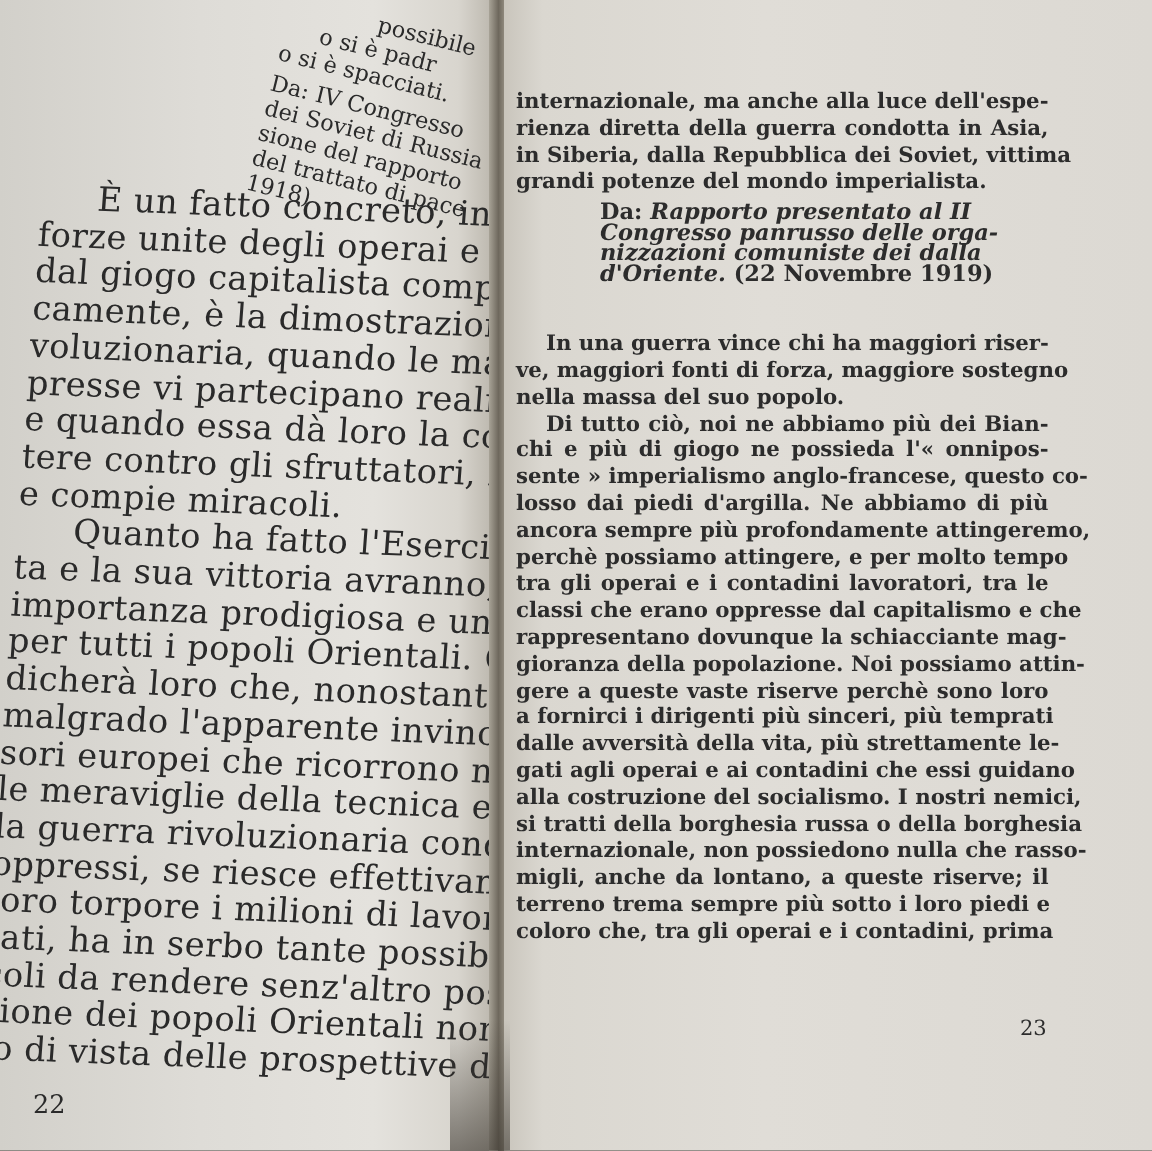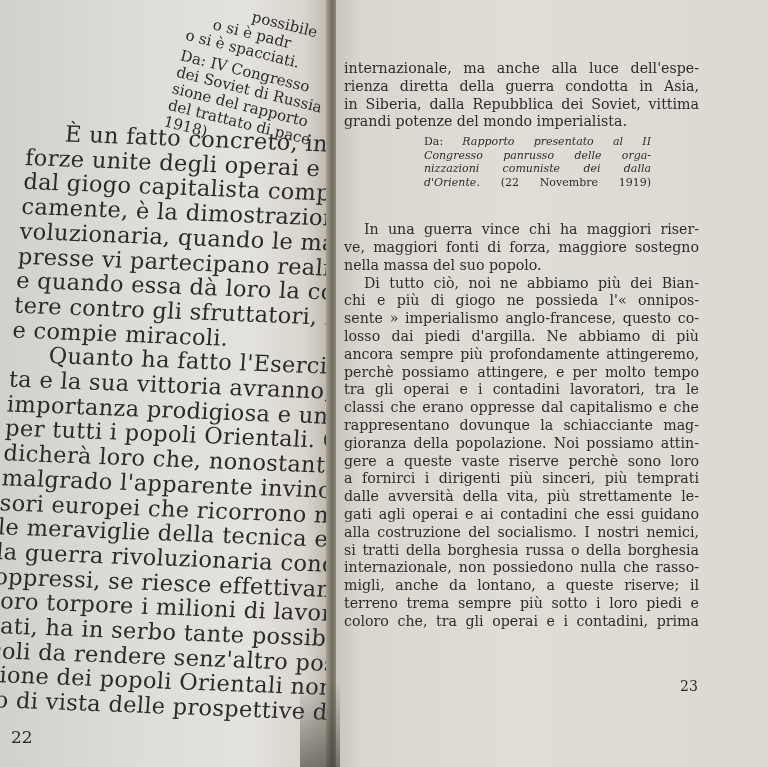--- a/index.html
+++ b/index.html
@@ -33,33 +33,33 @@
     .left-text .line { display: block; white-space: nowrap; }
     .left-text .indent { padding-left: 38px; }
     .left-top {
       position: absolute; left: 196px; top: -6px; width: 160px;
       font-size: 15px; line-height: 17px; color: #2a2a2a;
       transform-origin: left top; transform: rotate(14deg);
     }
     .left-top .line { display: block; white-space: nowrap; }
     .left-top .cite { margin-top: 4px; }
     .page-num-left {
-      position: absolute; left: 11px; top: 727px; font-size: 17px; color: #2a2a2a;
+      position: absolute; left: 22px; top: 727px; font-size: 17px; color: #2a2a2a;
     }
     .right-text {
       position: absolute; left: 8px; top: 60px; width: 355px;
       font-size: 14.2px; line-height: 17.8px; color: #2c2c2c;
       text-align: justify;
     }
-    .right-text .line { display: block; white-space: nowrap; text-align-last: justify; }
+    .right-text .line { display: block; white-space: nowrap; text-align-last: justify; font-weight: bold; }
     .right-text .line.last { text-align-last: left; }
     .right-text .indent { padding-left: 20px; }
     .citation {
-      margin-left: 80px; width: 227px; margin-top: 4px;
-      font-size: 11px; line-height: 13.5px; color: #2c2c2c;
+      margin-left: 56px; width: 227px; margin-top: 4px;
+      font-size: 15px; line-height: 13.5px; color: #2c2c2c;
     }
     .citation .line { display: block; white-space: nowrap; }
     .citation i { font-style: italic; }
     .gap { height: 32px; }
     .page-num-right {
       position: absolute; left: 344px; top: 678px; font-size: 14px; color: #2c2c2c;
     }
     .edge-shadow {
       position: absolute; left: 300px; top: 680px; width: 40px; height: 87px;
       background: linear-gradient(180deg, rgba(60,55,48,0) 0%, rgba(60,55,48,0.6) 100%);

